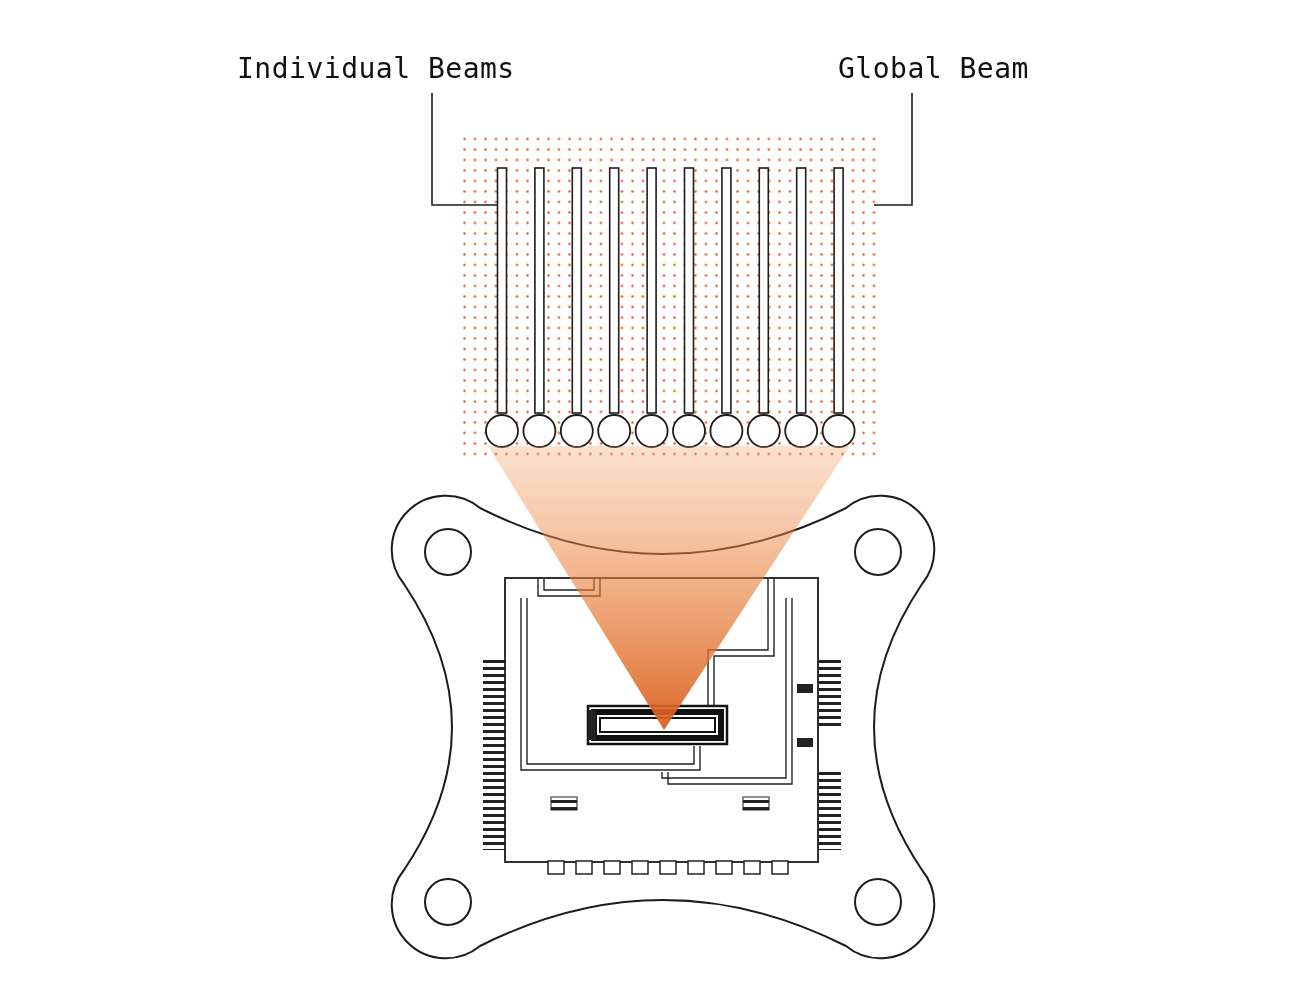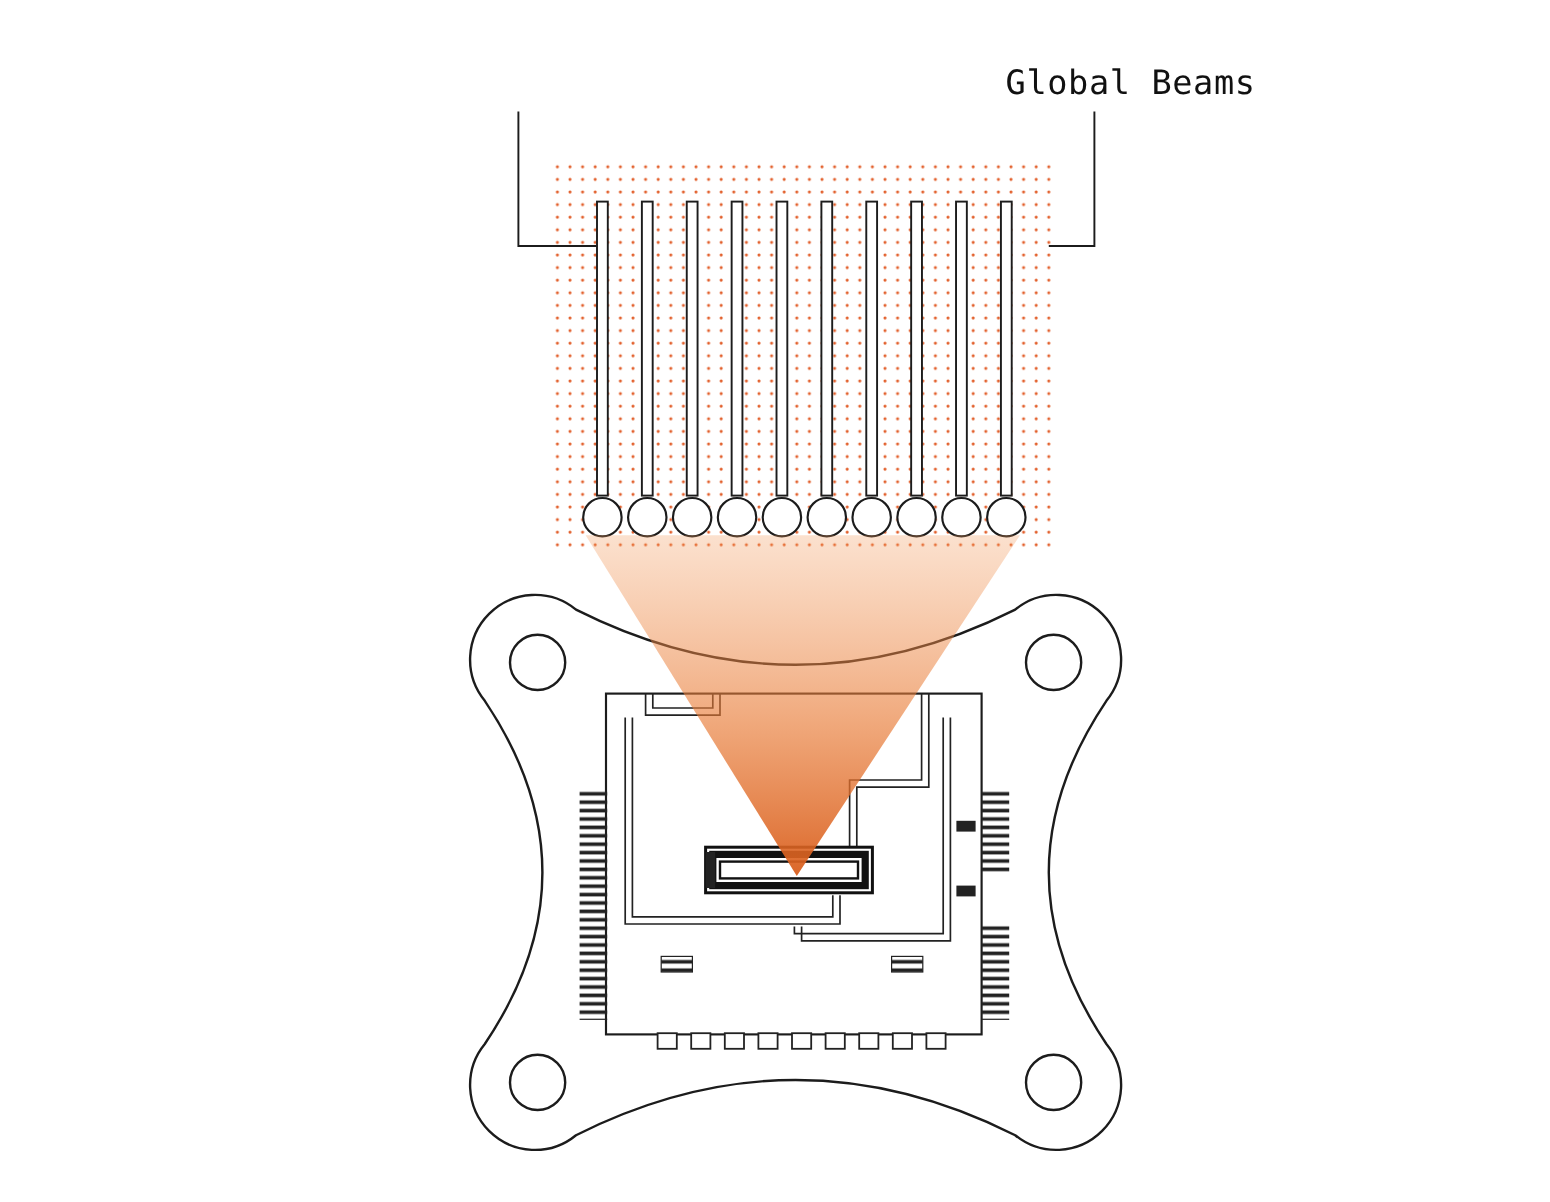--- a/index.html
+++ b/index.html
@@ -143,15 +143,16 @@
         <rect x="588" y="706" width="139" height="38" fill="#ffffff" stroke="#111" stroke-width="2.5"></rect>
         <rect x="594" y="712" width="127" height="26" fill="none" stroke="#111" stroke-width="6"></rect>
         <rect x="600" y="718" width="115" height="14" fill="none" stroke="#111" stroke-width="2"></rect>
         <rect x="588" y="710" width="8" height="30" class="smd"></rect>
       </g>
     </g>
 
     <polygon points="488,446 850,446 664,730" fill="url(#coneGrad)"></polygon>
   </svg>
 
-  <div class="diagram-label label-global">Global Beams</div>
+  <div class="diagram-label label-individual">Individual Beams</div>
+  <div class="diagram-label label-global">Global Beam</div>
 
 </div>
 
 </body></html>

